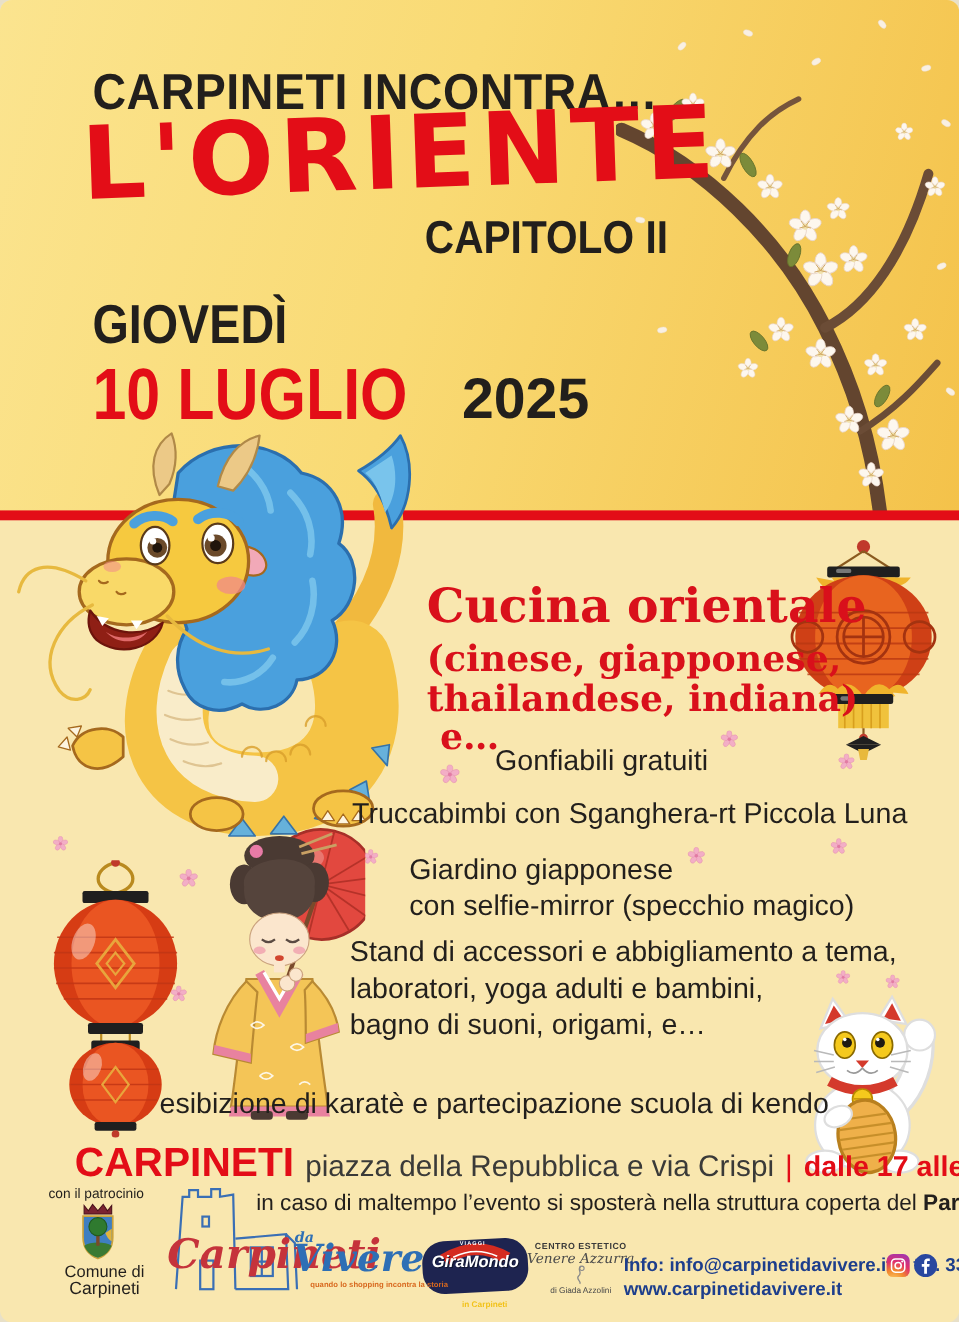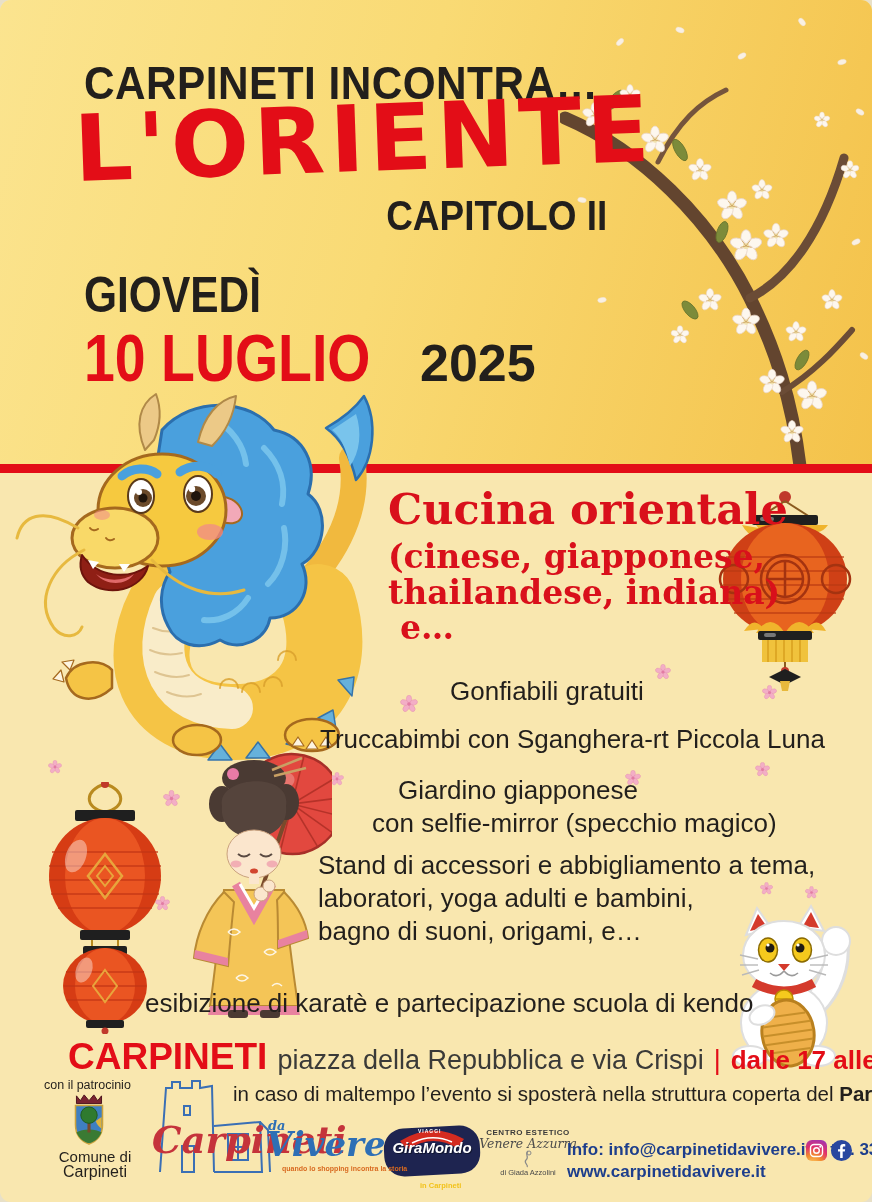--- a/index.html
+++ b/index.html
@@ -21,30 +21,30 @@
   .title{left:76px;top:96px;font-size:92px;font-weight:700;color:#e30d17;
          font-family:"DejaVu Sans",sans-serif;letter-spacing:5px;transform:rotate(-2deg);transform-origin:left bottom;}
   .chapter{right:265px;top:192px;font-size:42px;font-weight:700;color:#221f1c;}
   .chapter .sx{transform:scaleX(.88);transform-origin:right center;display:inline-block;}
   .weekday{left:84px;top:266px;font-size:50px;font-weight:700;color:#221f1c;}
   .weekday .sx{transform:scaleX(.85);}
   .dayred{left:84px;top:320px;font-size:66px;font-weight:700;color:#e30d17;}
   .dayred .sx{transform:scaleX(.84);}
   .year{left:420px;top:333px;font-size:52px;font-weight:700;color:#221f1c;}
   
-  .serifred{font-family:"DejaVu Serif",serif;font-weight:700;color:#d9101b;}
+  .serifred{font-family:"DejaVu Serif",serif;font-weight:700;color:#d9101b;margin-top:42px;}
   .c-title{left:388px;top:484px;font-size:43px;}
   .c-l2{left:388px;top:537px;font-size:33px;}
   .c-l3{left:388px;top:573px;font-size:33px;}
   .c-l4{left:400px;top:608px;font-size:33px;}
   
   .act{font-size:26px;font-weight:400;color:#221f1c;}
   .a-gonf{left:450px;top:676px;}
   .a-truc{left:320px;top:724px;}
-  .a-gia1{left:372px;top:775px;margin-left:26px;}
+  .a-gia1{left:372px;top:775px;}
   .a-gia2{left:372px;top:808px;}
   .a-st1{left:318px;top:850px;}
   .a-st2{left:318px;top:883px;}
   .a-st3{left:318px;top:916px;}
   .a-kar{left:145px;top:988px;}
   
   .venue{left:68px;top:1036px;}
   .v-town{font-size:37px;font-weight:700;color:#e30d17;vertical-align:baseline;}
   .v-addr{font-size:27px;font-weight:400;color:#3a3a38;margin-left:10px;}
   .v-sep{font-size:27px;font-weight:400;color:#e30d17;margin-left:10px;}

